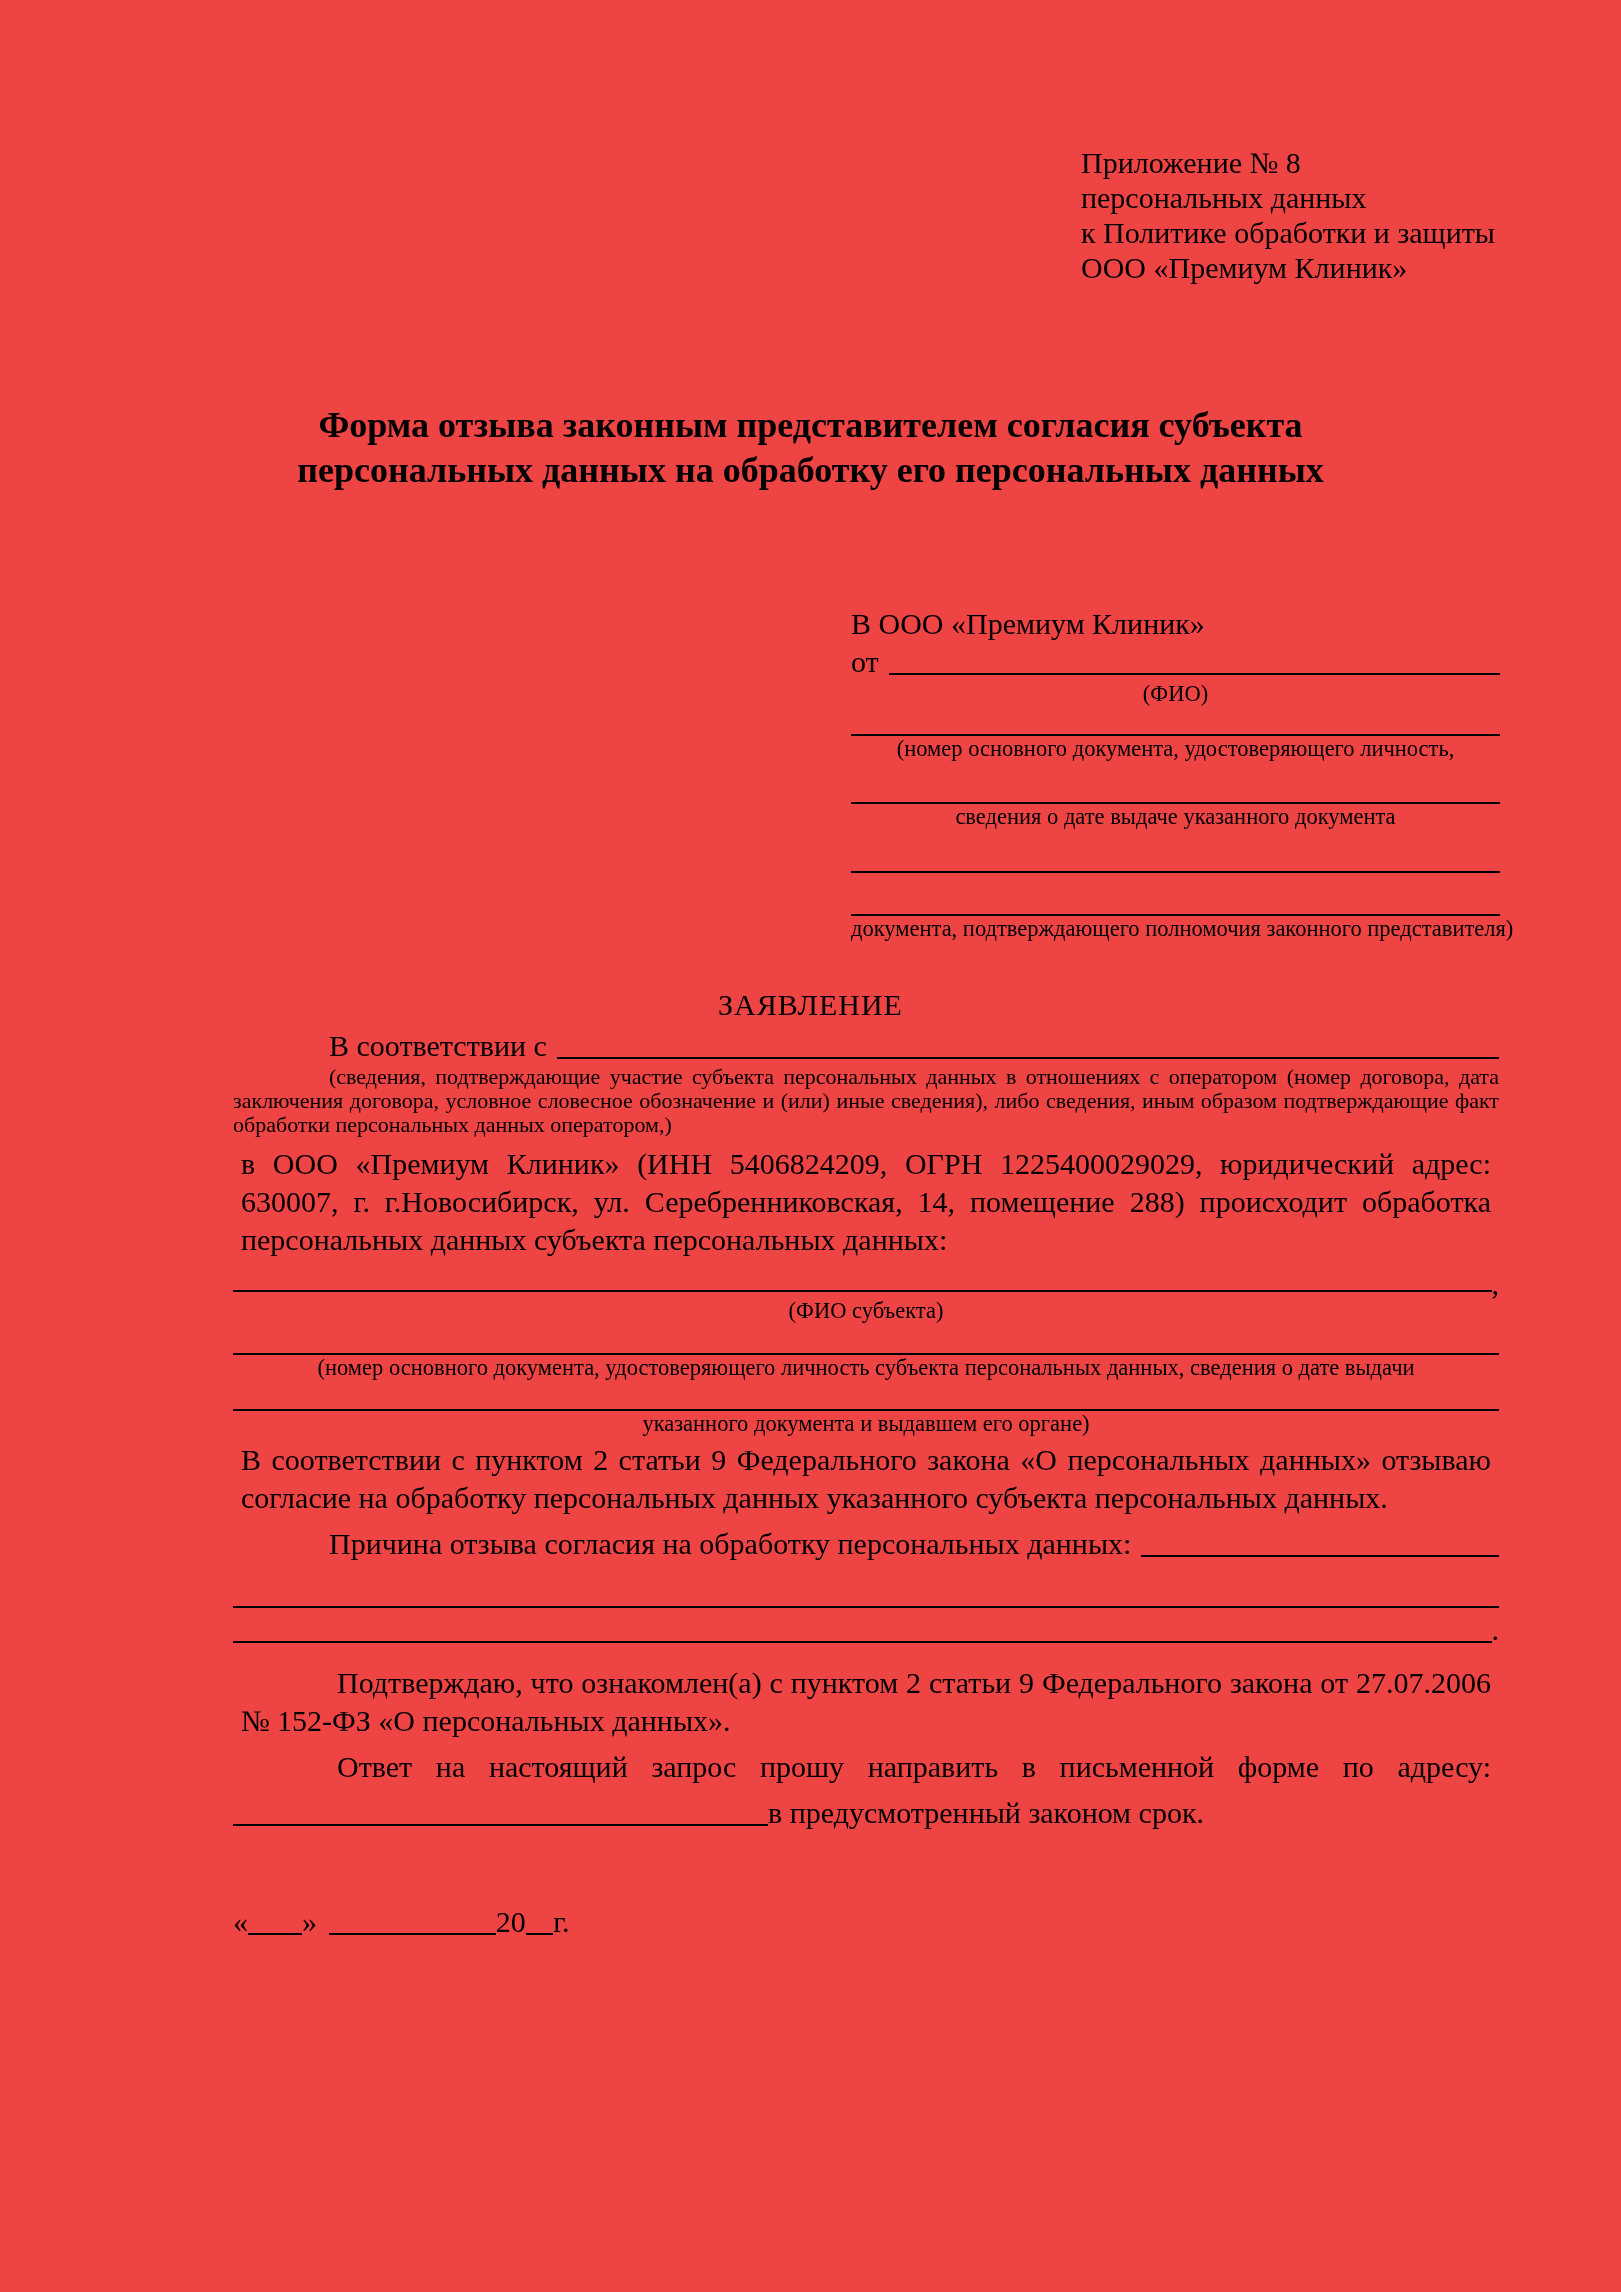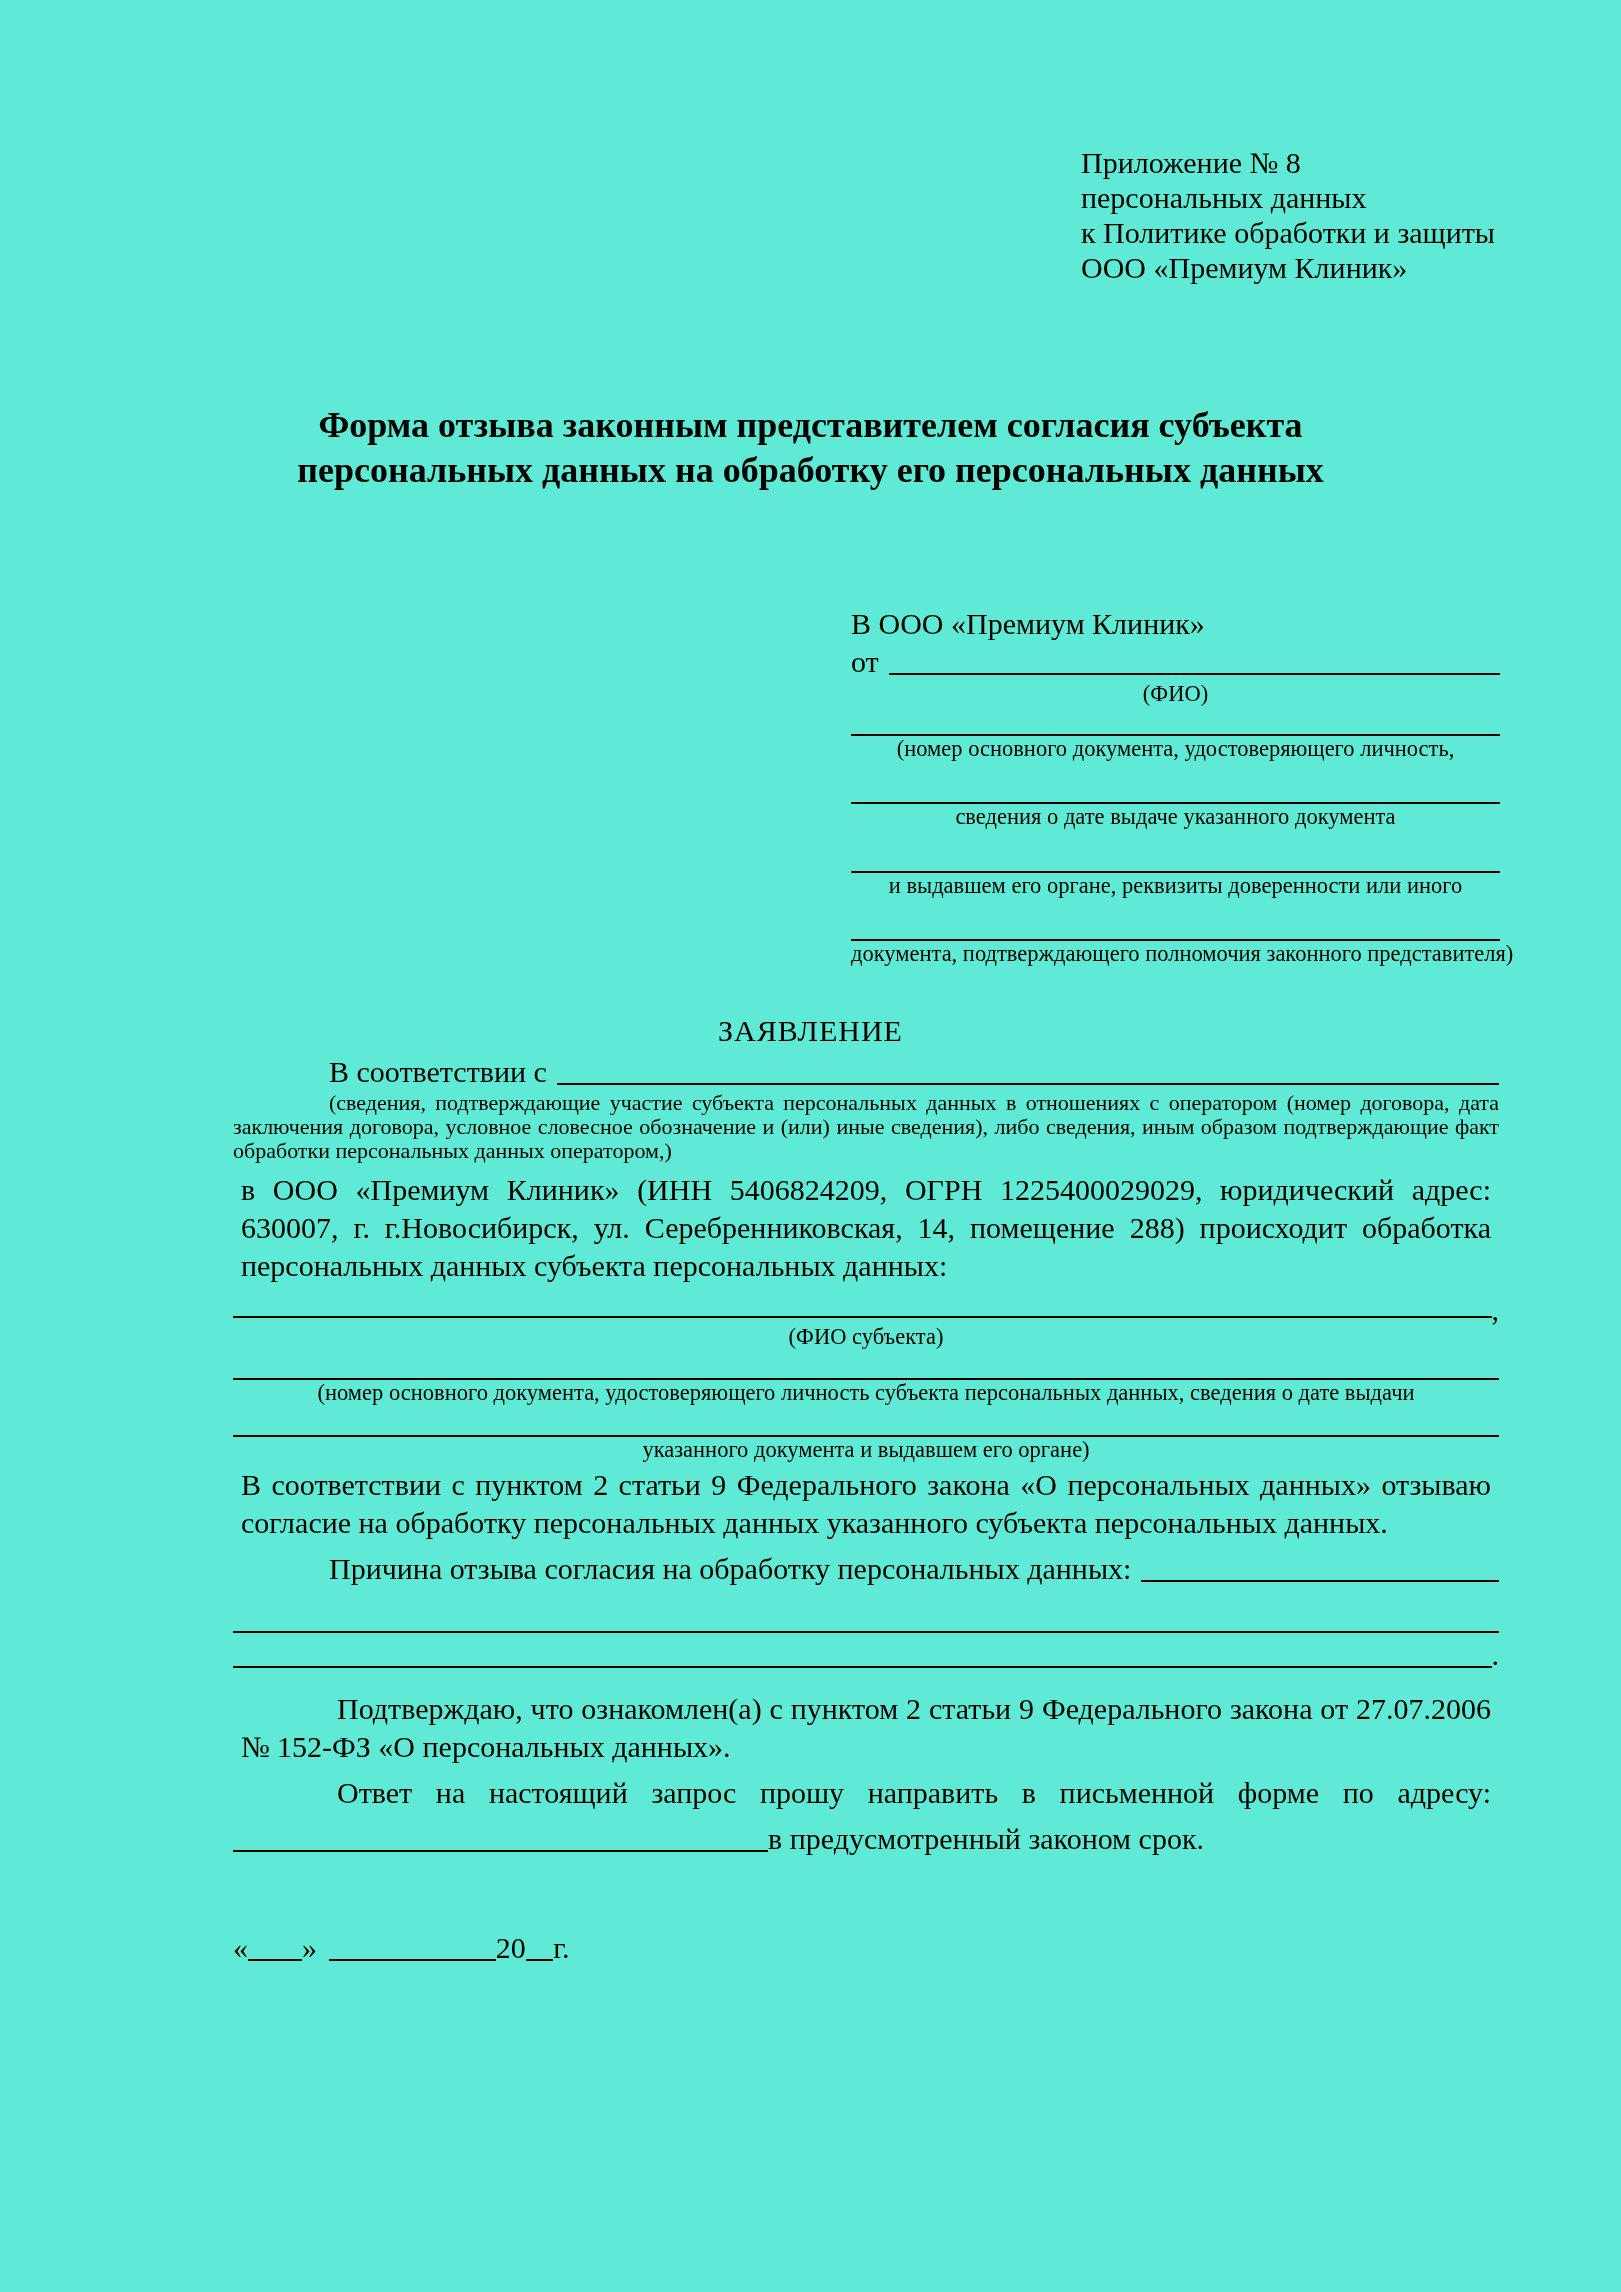--- a/index.html
+++ b/index.html
@@ -1,19 +1,19 @@
 <!DOCTYPE html>
 <html lang="ru"><head>
 <meta charset="utf-8">
 <style>
   html,body{margin:0;padding:0;background:#fff;}
   .page{
     position:relative;
     width:1621px;height:2293px;
-    background:#5eead4;color:#000;
+    background:#ef4444;color:#000;
     font-family:"Liberation Serif","DejaVu Serif",serif;
     font-size:30px;line-height:38px;
     overflow:hidden;
   }
   
   .hdr{margin:145px 108px 0 1081px;font-size:30px;line-height:35px;white-space:nowrap;}
   
   .title{margin:118px auto 0;max-width:1137px;font-size:36px;line-height:45px;font-weight:bold;text-align:center;}
   
   .addr{margin:112px 122px 0 851px;width:649px;}
@@ -71,21 +71,20 @@
     </div>
     <div class="cap">(ФИО)</div>
 
     <div class="blank first"></div>
     <div class="cap">(номер основного документа, удостоверяющего личность,</div>
 
     <div class="blank next"></div>
     <div class="cap">сведения о дате выдаче указанного документа</div>
 
     <div class="blank next"></div>
-    <div class="cap">и выдавшем его органе, реквизиты доверенности или иного</div>
 
     <div class="blank next"></div>
     <div class="cap">документа, подтверждающего полномочия законного представителя)</div>
   </div>
 
   <div class="heading">ЗАЯВЛЕНИЕ</div>
 
   <div class="main">
 
     <div class="row intro-row">

